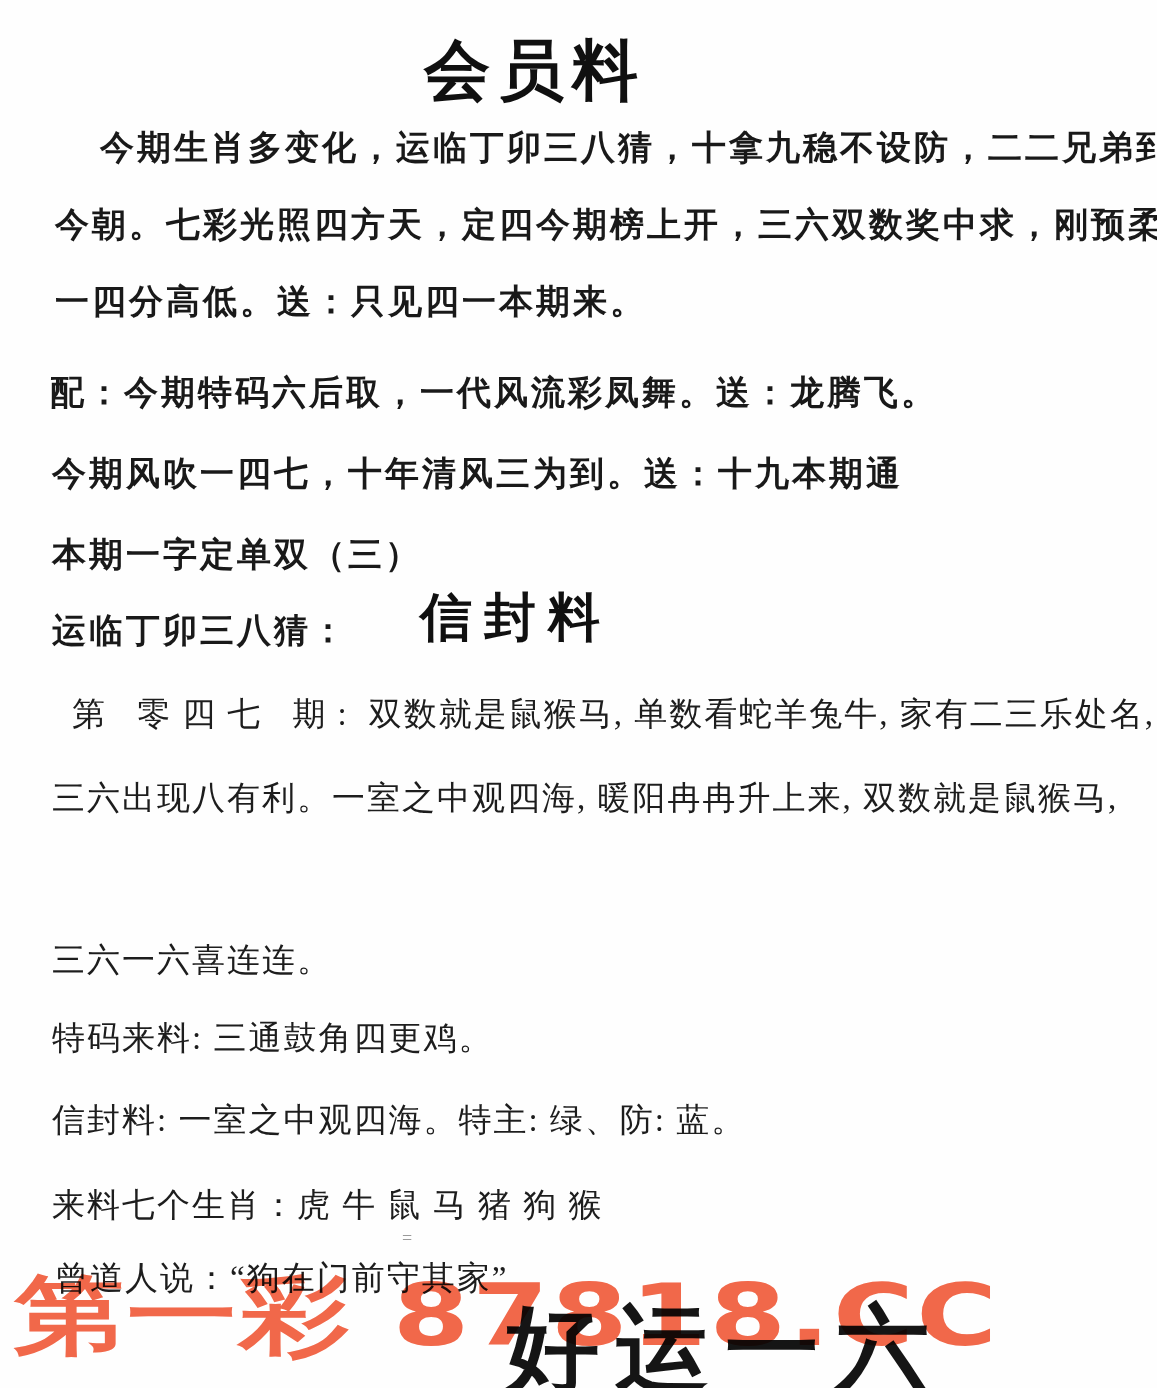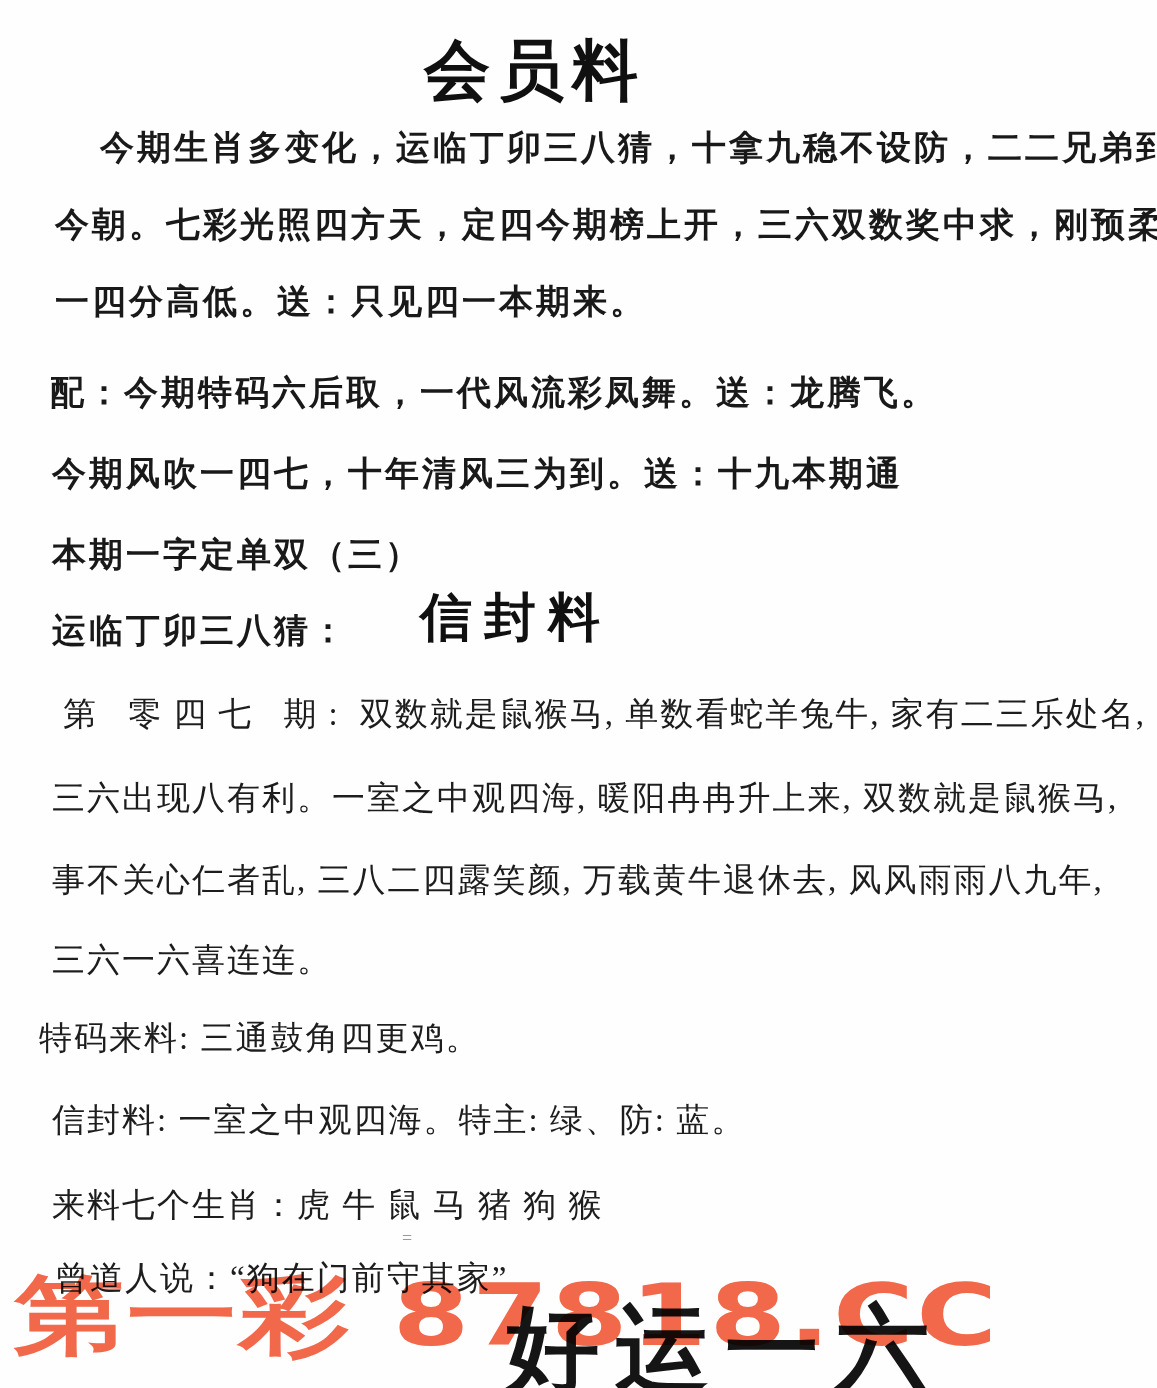--- a/index.html
+++ b/index.html
@@ -85,29 +85,28 @@
   <div class="abs line-lg" style="left:50px; top:370px;">配：今期特码六后取，一代风流彩凤舞。送：龙腾飞。</div>
 
   <div class="abs line-lg" style="left:52px; top:451px;">今期风吹一四七，十年清风三为到。送：十九本期通</div>
 
   <div class="abs line-lg" style="left:52px; top:532px;">本期一字定单双（三）</div>
 
   <div class="abs line-lg" style="left:52px; top:608px;">运临丁卯三八猜：</div>
 
   <div class="abs section-title" style="left:420px; top:583px;">信封料</div>
 
-  <div class="abs line-md" style="left:63px; top:692px;">
+  <div class="abs line-md" style="left:72px; top:692px;">
     <span class="issue-prefix">第 零四七 期:</span><span>双数就是鼠猴马, 单数看蛇羊兔牛, 家有二三乐处名,</span>
   </div>
 
   <div class="abs line-md" style="left:52px; top:776px;">三六出现八有利。一室之中观四海, 暖阳冉冉升上来, 双数就是鼠猴马,</div>
-  <div class="abs line-md" style="left:52px; top:858px;">事不关心仁者乱, 三八二四露笑颜, 万载黄牛退休去, 风风雨雨八九年,</div>
   <div class="abs line-md" style="left:52px; top:938px;">三六一六喜连连。</div>
 
-  <div class="abs line-md" style="left:39px; top:1016px;">特码来料: 三通鼓角四更鸡。</div>
+  <div class="abs line-md" style="left:52px; top:1016px;">特码来料: 三通鼓角四更鸡。</div>
 
   <div class="abs line-md" style="left:52px; top:1098px;">信封料: 一室之中观四海。特主: 绿、防: 蓝。</div>
 
   <div class="abs line-md" style="left:52px; top:1183px;">来料七个生肖：虎 牛 鼠 马  猪 狗 猴</div>
 
   <div class="abs artifact-mark" style="left:402px; top:1228px;">=</div>
 
   <div class="abs line-md" style="left:55px; top:1256px;">曾道人说：“狗在门前守其家”</div>
 
   <div class="abs footer-script" style="left:505px; top:1302px;">好运一六</div>

